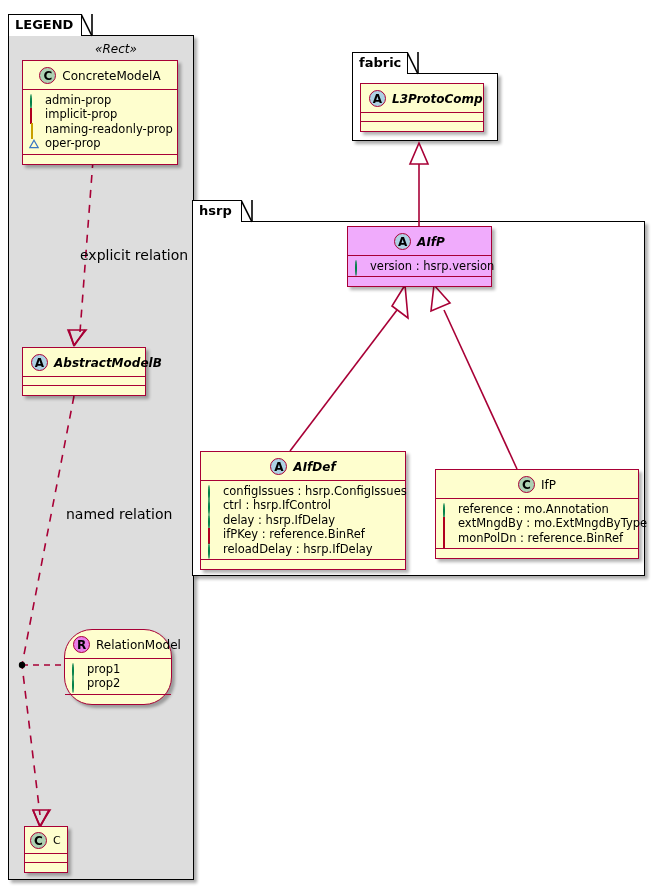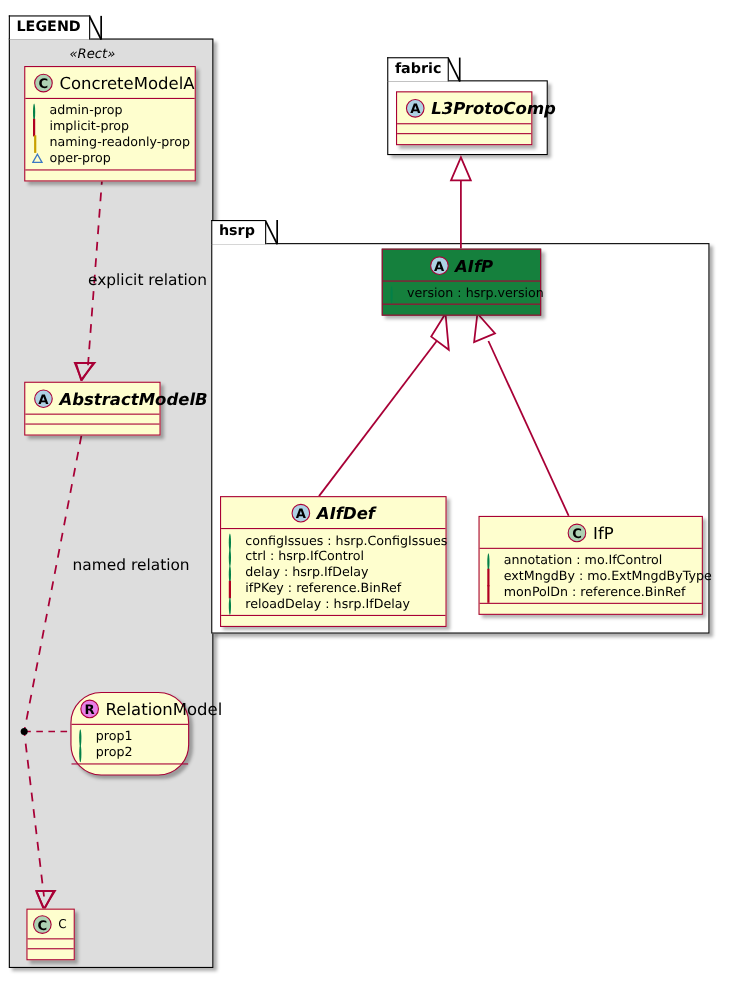--- a/index.html
+++ b/index.html
@@ -49,37 +49,37 @@
   .pkg-legend .pkg-body { background: #dddddd; }
 
   
   .cls {
     position: absolute;
     border: 1.5px solid #a80036;
     background: #fefece;
     box-shadow: 3px 3px 3px rgba(0,0,0,0.30);
     z-index: 5;
   }
-  .cls.highlight { background: #15803d; border-color: #a80036; }
+  .cls.highlight { background: #f0abfc; border-color: #a80036; }
   .cls-head {
     position: relative;
     padding: 4px 8px 4px 8px;
     text-align: center;
     white-space: nowrap;
     border-bottom: 1.5px solid #a80036;
   }
   .cls-stereo {
     font-size: 12px;
     font-style: italic;
     color: #000000;
     text-align: center;
     padding: 2px 0 3px 0;
   }
   .cls-title {
-    font-size: 15px;
+    font-size: 12px;
     color: #000000;
     display: inline-block;
     vertical-align: middle;
     line-height: 18px;
   }
   .cls-title.ital { font-style: italic; font-weight: bold; }
   .cls-title.plain { font-style: normal; font-weight: normal; }
   .badge {
     display: inline-block;
     width: 17px; height: 17px;
@@ -158,21 +158,21 @@
         <svg width="12" height="23" viewBox="0 0 12 23">
           <path d="M0,0 L11,22 L11,0 Z" fill="#ffffff" stroke="none"></path>
           <path d="M0,0 L11,22" stroke="#000000" stroke-width="1.6" fill="none"></path>
           <path d="M11,22 L11,0" stroke="#000000" stroke-width="1.6" fill="none"></path>
         </svg>
       </span>
     </div>
     <div class="pkg-body" style="left:0; top:21px; width:186px; height:845px;"></div>
   </div>
 
-  <div class="cls-stereo" style="position:absolute; left:4px; top:40px; width:160px; z-index:6;">«Rect»</div>
+  <div class="cls-stereo" style="position:absolute; left:36px; top:40px; width:160px; z-index:6;">«Rect»</div>
 
   <div class="cls" style="left:22px; top:60px; width:156px;">
     <div class="cls-head">
       <span class="badge badge-C">C</span><span class="cls-title plain">ConcreteModelA</span>
     </div>
     <div class="cls-attrs">
       <div class="attr">
         <span class="vi"><span class="vi-circle"></span></span>
         <span class="attr-txt">admin-prop</span>
       </div>
@@ -307,21 +307,21 @@
     <div class="cls-methods"></div>
   </div>
 
   <div class="cls" style="left:435px; top:469px; width:204px;">
     <div class="cls-head">
       <span class="badge badge-C">C</span><span class="cls-title plain">IfP</span>
     </div>
     <div class="cls-attrs">
       <div class="attr">
         <span class="vi"><span class="vi-circle"></span></span>
-        <span class="attr-txt">annotation : mo.IfControl</span>
+        <span class="attr-txt">reference : mo.Annotation</span>
       </div>
       <div class="attr">
         <span class="vi"><span class="vi-square"></span></span>
         <span class="attr-txt">extMngdBy : mo.ExtMngdByType</span>
       </div>
       <div class="attr">
         <span class="vi"><span class="vi-square"></span></span>
         <span class="attr-txt">monPolDn : reference.BinRef</span>
       </div>
     </div>

